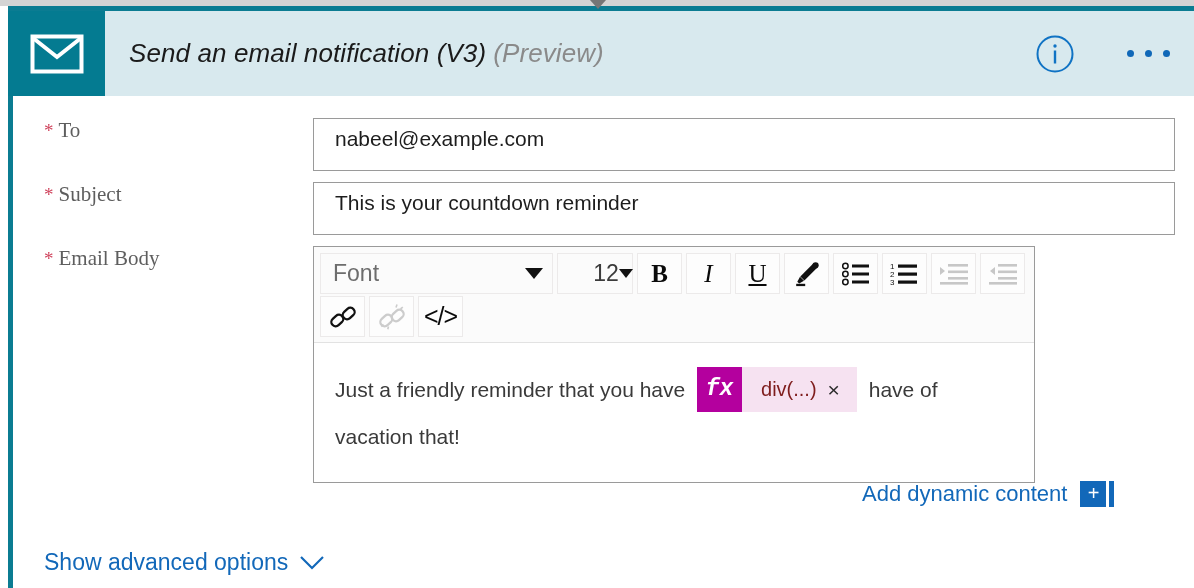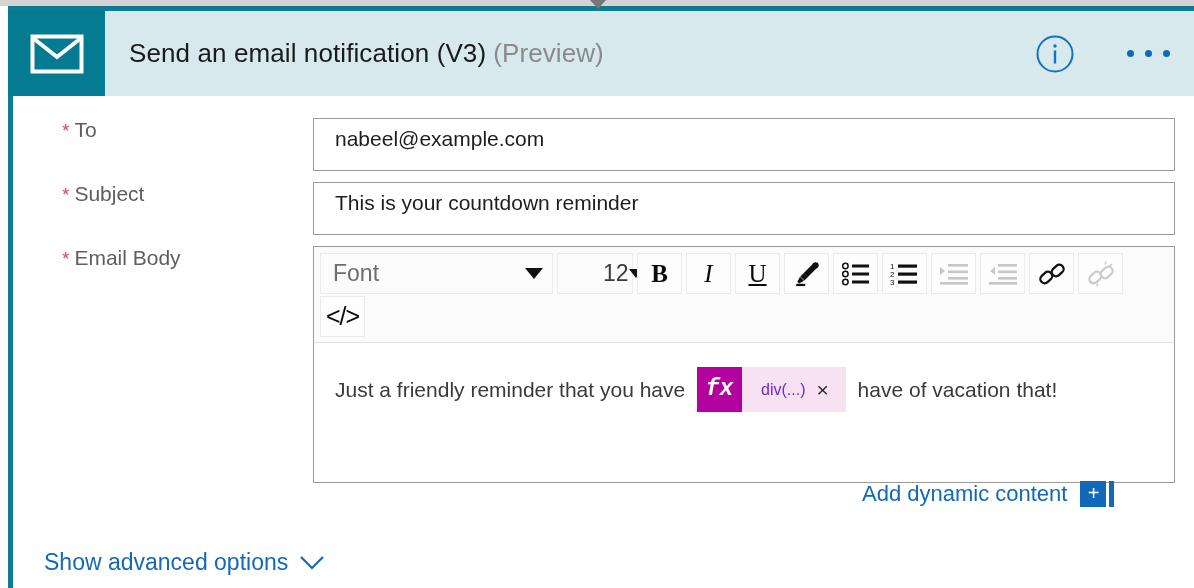--- a/index.html
+++ b/index.html
@@ -72,20 +72,21 @@
     flex: none;
   }
   .envelope-svg { display: block; }
 
   .header-title {
     margin-left: 24px;
     font-size: 26px;
     color: #1a1a1a;
     letter-spacing: 0.1px;
     white-space: nowrap;
+    font-style: italic;
   }
   .header-preview {
     color: #8a8a8a;
     margin-left: 7px;
     font-size: 26px;
   }
   .header-spacer { flex: 1 1 auto; }
 
   .info-icon {
     width: 40px; height: 40px;
@@ -121,25 +122,26 @@
   .field-row {
     position: absolute;
     left: 0;
     width: 1181px;
     display: flex;
     align-items: flex-start;
   }
   .field-label {
     width: 300px;
     box-sizing: border-box;
-    padding-left: 49px;
+    padding-left: 31px;
     font-size: 21px;
     color: #5e5e5e;
     white-space: nowrap;
     flex: none;
+    font-family: Liberation Serif, serif;
   }
   .req-star {
     color: #d0455e;
     margin-right: 5px;
     font-size: 19px;
   }
 
   .text-input {
     box-sizing: border-box;
     border: 1px solid #9a9a9a;
@@ -152,21 +154,21 @@
     padding: 0 0 12px 21px;
     outline: none;
     border-radius: 0;
   }
 
   
   .rte {
     box-sizing: border-box;
     border: 1px solid #9a9a9a;
     background: #fff;
-    width: 862px;
+    width: 722px;
   }
   .rte-toolbar {
     background: #fbfbfb;
     border-bottom: 1px solid #e2e2e2;
     padding: 5px 4px 4px 4px;
     display: flex;
     flex-wrap: wrap;
     align-items: center;
   }
   .tb-btn {
@@ -186,21 +188,21 @@
     height: 41px;
     background: #fbfbfb;
     border: 1px solid #eceaea;
     display: flex;
     align-items: center;
     margin: 1px 2px;
     flex: none;
     padding: 0 9px 0 12px;
   }
   .tb-select.font { width: 233px; justify-content: space-between; }
-  .tb-select.size { width: 76px; justify-content: space-between; padding-left: 45px; }
+  .tb-select.size { width: 76px; justify-content: center; padding-left: 45px; }
   .tb-select .lbl {
     font-size: 23px;
     color: #6d6d6d;
   }
   .tb-select.size .lbl { color: #3b3b3b; }
   .caret {
     width: 0; height: 0;
     border-left: 9px solid transparent;
     border-right: 9px solid transparent;
     border-top: 11px solid #111;
@@ -239,22 +241,22 @@
     display: flex;
     align-items: center;
     justify-content: center;
     font-family: Liberation Mono, monospace;
     font-style: italic;
     font-weight: bold;
     font-size: 23px;
     flex: none;
   }
   .token-label {
-    font-size: 16px;
-    color: #6d28d9;
+    font-size: 20px;
+    color: #7f1d1d;
     padding: 0 11px 0 19px;
     white-space: nowrap;
   }
   .token-x {
     font-size: 21px;
     color: #2b2b2b;
     padding-right: 17px;
     line-height: 1;
   }
 

